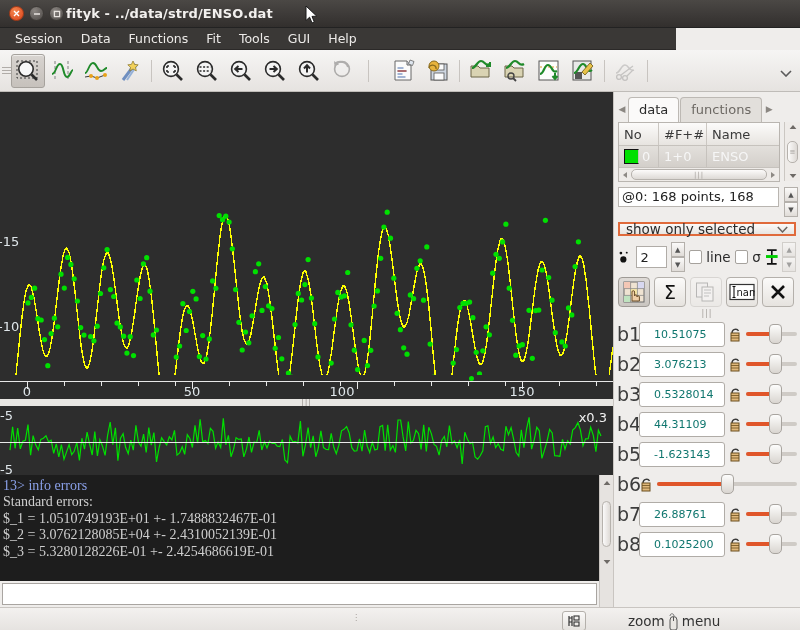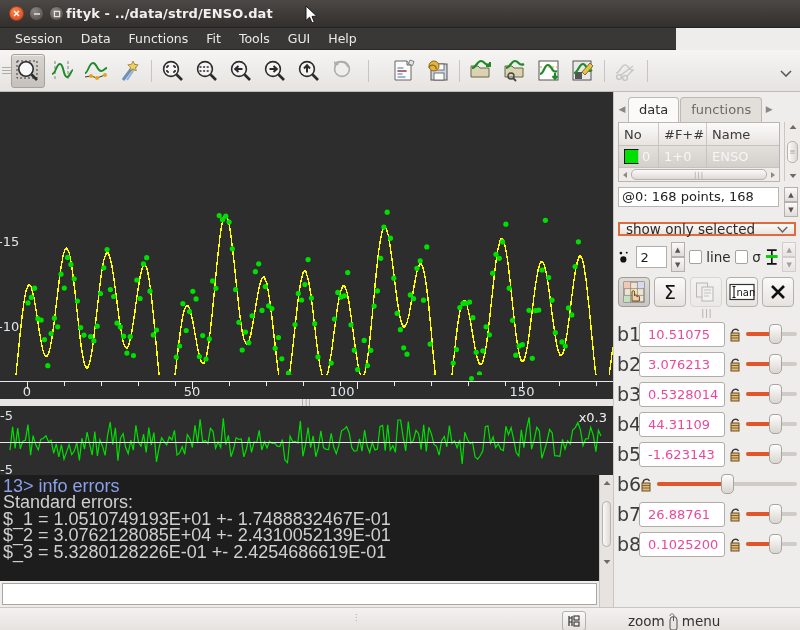--- a/index.html
+++ b/index.html
@@ -66,21 +66,21 @@
   .xaxis .tk{ position:absolute; top:6px; width:1px; background:#e8e8e8;}
   .xaxis .xl{ position:absolute; top:9px; color:#dfe6ea; font-size:13px; transform:translateX(-50%);}
   .hsplit{ height:7px; width:613px; background:#e8e6e3; display:flex;align-items:center;justify-content:center;}
   .hsplit span{ font-size:8px;color:#9a9691; letter-spacing:1px;}
   .resid{ position:relative; width:613px; height:72px; background:#2d2d2d; overflow:hidden;}
   .resid .zero{ position:absolute; left:0;right:0; top:36px;height:1px;background:#e9e9e9;}
   .resid .rl{ position:absolute; color:#dfe6ea; font-size:13px;}
   .resid .mult{ position:absolute; right:6px; top:4px; color:#f0f0f0; font-size:13px;}
   
   .console{ position:relative; width:613px; height:112px; background:#1d1d1d; overflow:hidden;}
-  .console .txt{ padding:3px 4px 0 3px; font-family:Liberation Sans, sans-serif; font-size:18px; line-height:16.5px;}
+  .console .txt{ padding:3px 4px 0 3px; font-family:Liberation Serif, serif; font-size:14px; line-height:16.5px;}
   .console .cmd{ color:#8aa0e8;}
   .console .out{ color:#cfcfcf;}
   .cscroll{ position:absolute; right:0; top:0; width:14px; height:112px;
             background:#e6e3e0; border-left:1px solid #c9c5c1;}
   .cscroll .thumb{ position:absolute;left:2px;right:2px;top:26px;height:46px;
             background:linear-gradient(to right,#fbfafa,#dedad6);
             border:1px solid #b6b2ad; border-radius:5px;}
   .cscroll .ar{ position:absolute;left:1px;width:12px;height:14px; display:flex;align-items:center;justify-content:center;}
   .entry{ width:613px; height:26px; background:#efedeb; padding:2px 16px 2px 2px; position:relative;}
   .entry input{ width:100%; height:22px; background:#fff; border:1px solid #a9a5a1;
@@ -133,21 +133,21 @@
   .btnrow{ margin:5px 4px 0; display:flex; gap:4px;}
   .sqbtn{ width:32px;height:30px;border:1px solid #b4b0ab;border-radius:4px;
           background:linear-gradient(to bottom,#fbfaf9,#e6e3df);
           display:flex;align-items:center;justify-content:center;}
   .sqbtn.on{ background:linear-gradient(to bottom,#dedad6,#cac6c1); border-color:#9e9a95;}
   .dots{ text-align:center;font-size:8px;color:#a39f9a;letter-spacing:1px;margin-top:2px;}
   .pname{ text-align:center; font-size:13px; color:#6a6a6a; margin-top:2px;}
   .prow{ display:flex; align-items:center; gap:3px; padding:1px 3px; height:30px;}
   .plabel{ width:19px; font-size:19px; color:#3c3c3c;}
   .pval{ flex:0 0 86px; height:25px; border:1px solid #b0aca7; border-radius:3px; background:#fff;
-         font-size:13px; color:#ec4899; display:flex;align-items:center;padding-left:8px;
+         font-size:11px; color:#0f766e; display:flex;align-items:center;padding-left:14px;
          overflow:hidden; white-space:nowrap;}
   .slider{ flex:1; position:relative; height:22px; display:flex;align-items:center;}
   .slider .track{ position:absolute;left:0;right:0;height:4px;background:#cfcbc6;border-radius:2px;}
   .slider .fill{ position:absolute;left:0;width:52%;height:4px;background:#e0562a;border-radius:2px;}
   .slider .knob{ position:absolute; left:46%; width:13px;height:20px;
         background:linear-gradient(to bottom,#fdfdfc,#d9d5d0); border:1px solid #a8a49f;
         border-radius:4px 4px 5px 5px;}
   
   .status{ width:800px;height:26px;background:linear-gradient(to bottom,#f3f1ef,#e4e1de);
            border-top:1px solid #c9c5c1; display:flex;align-items:center; position:relative;}

